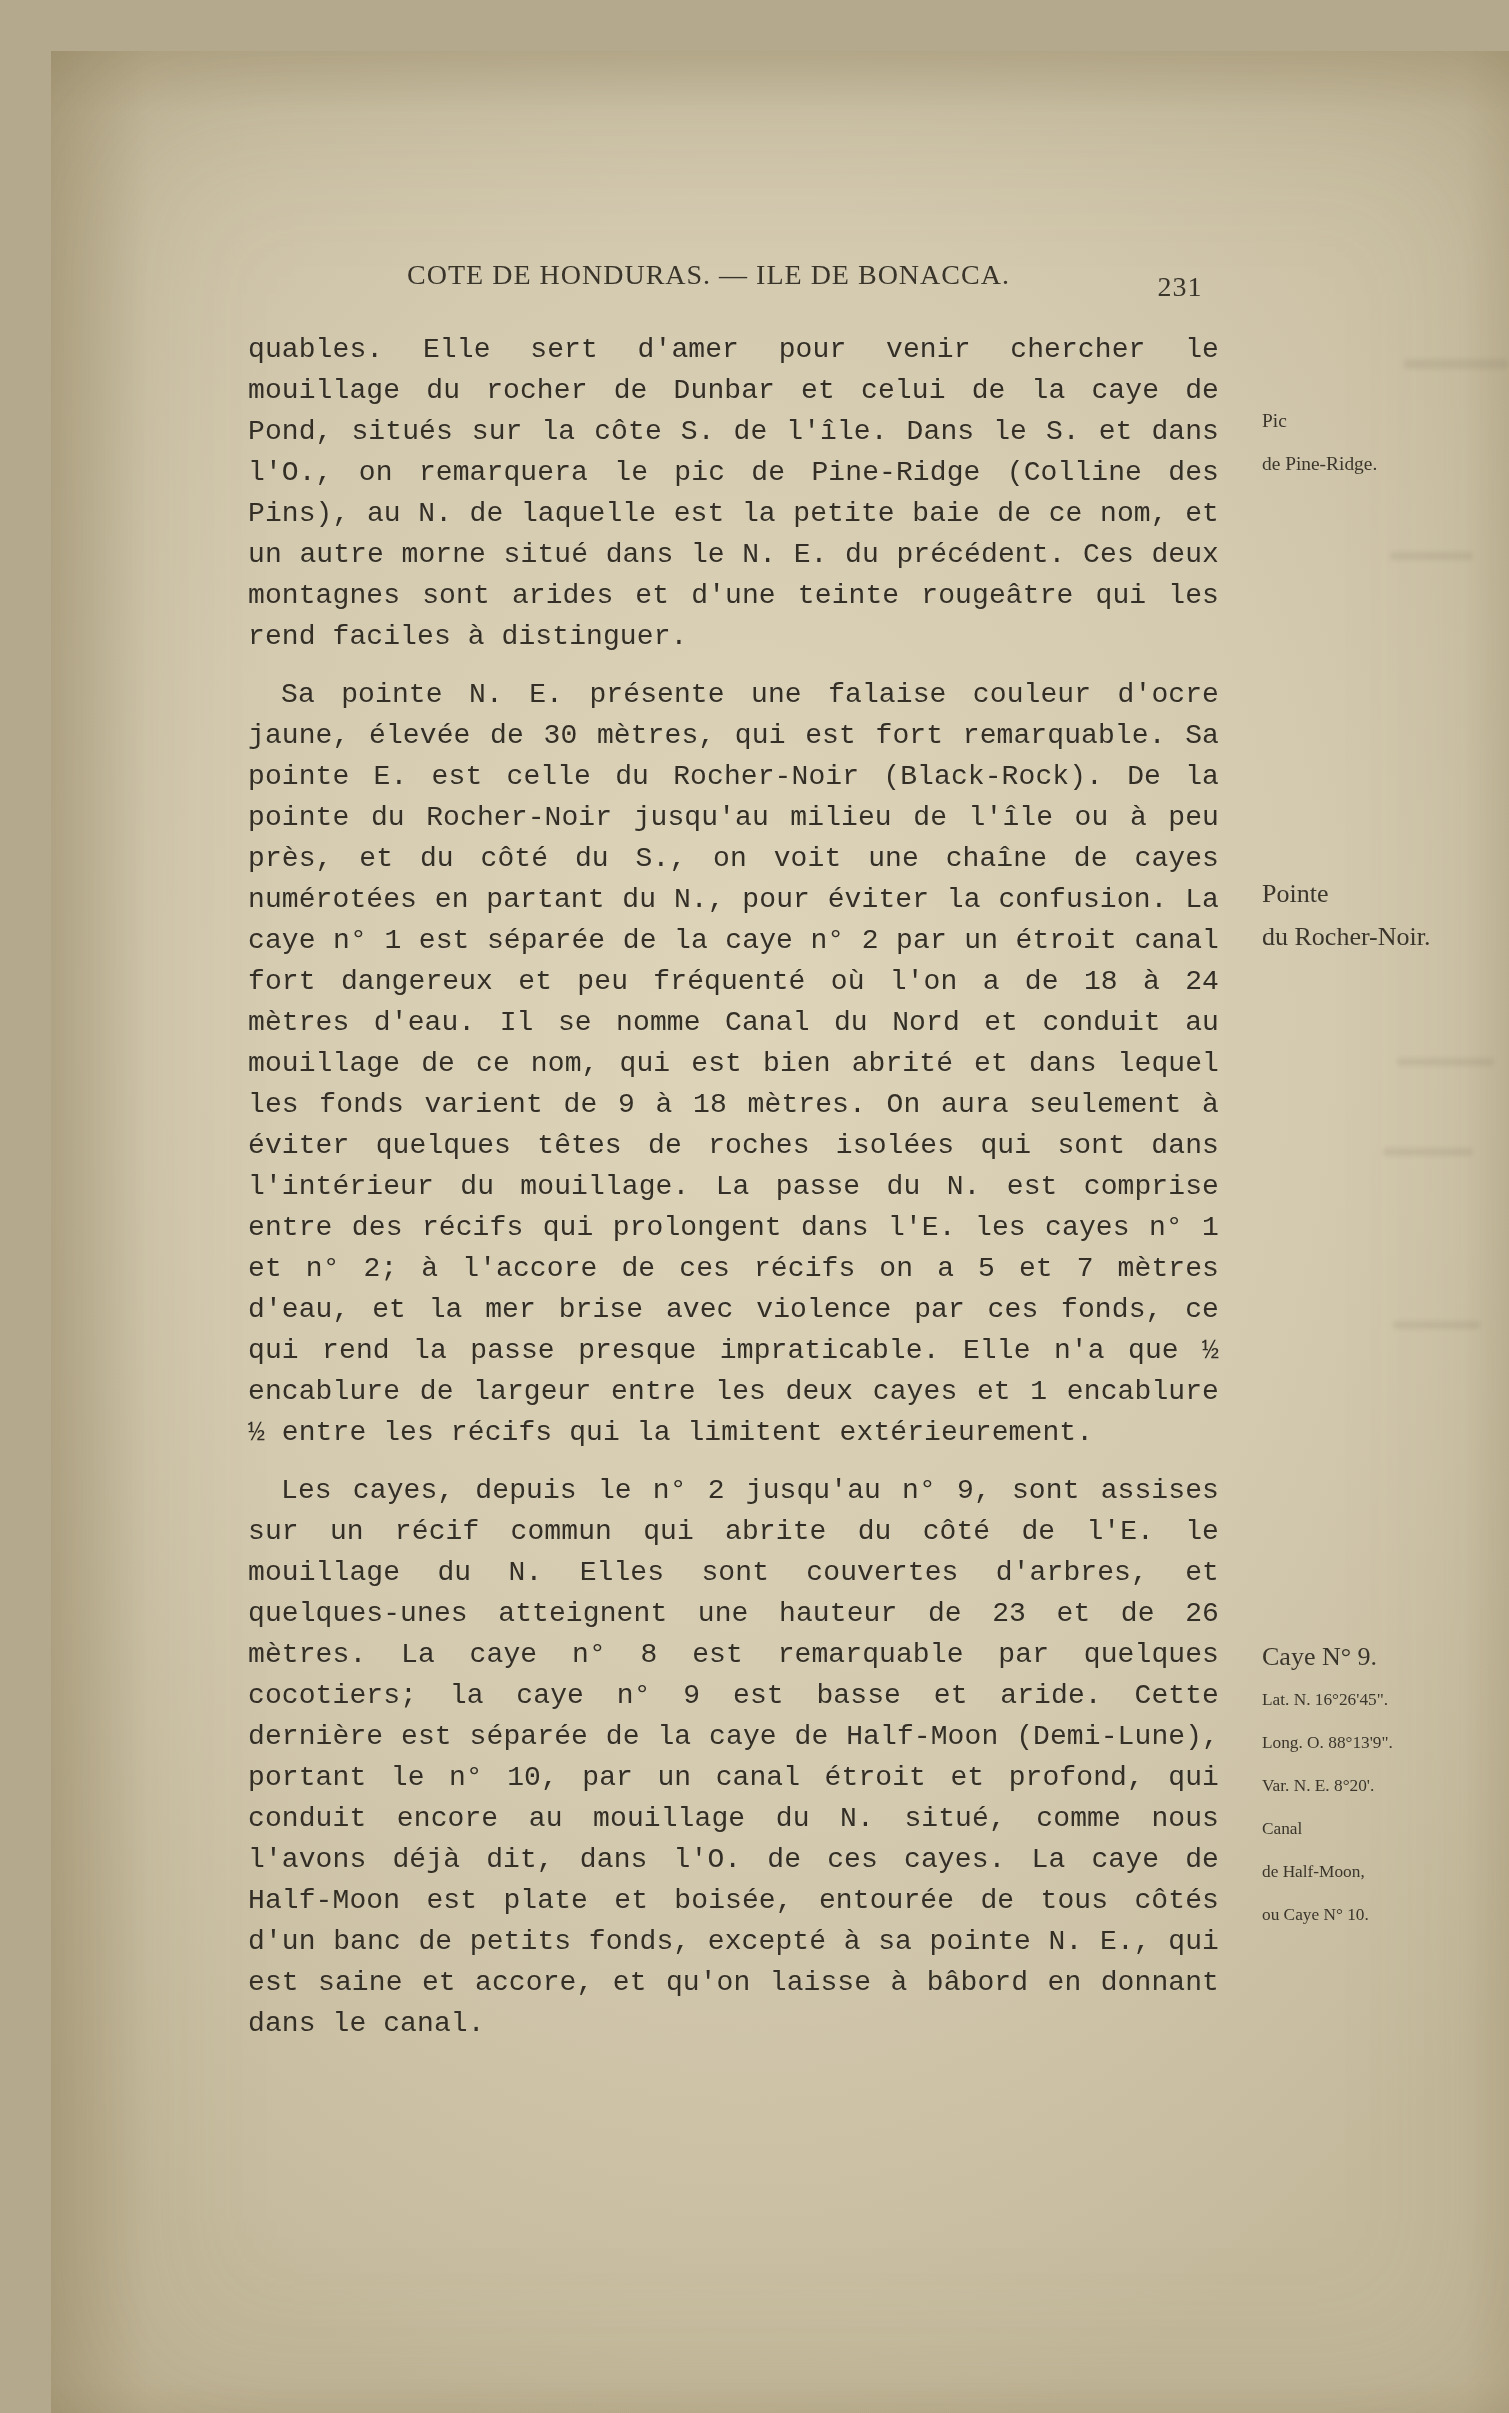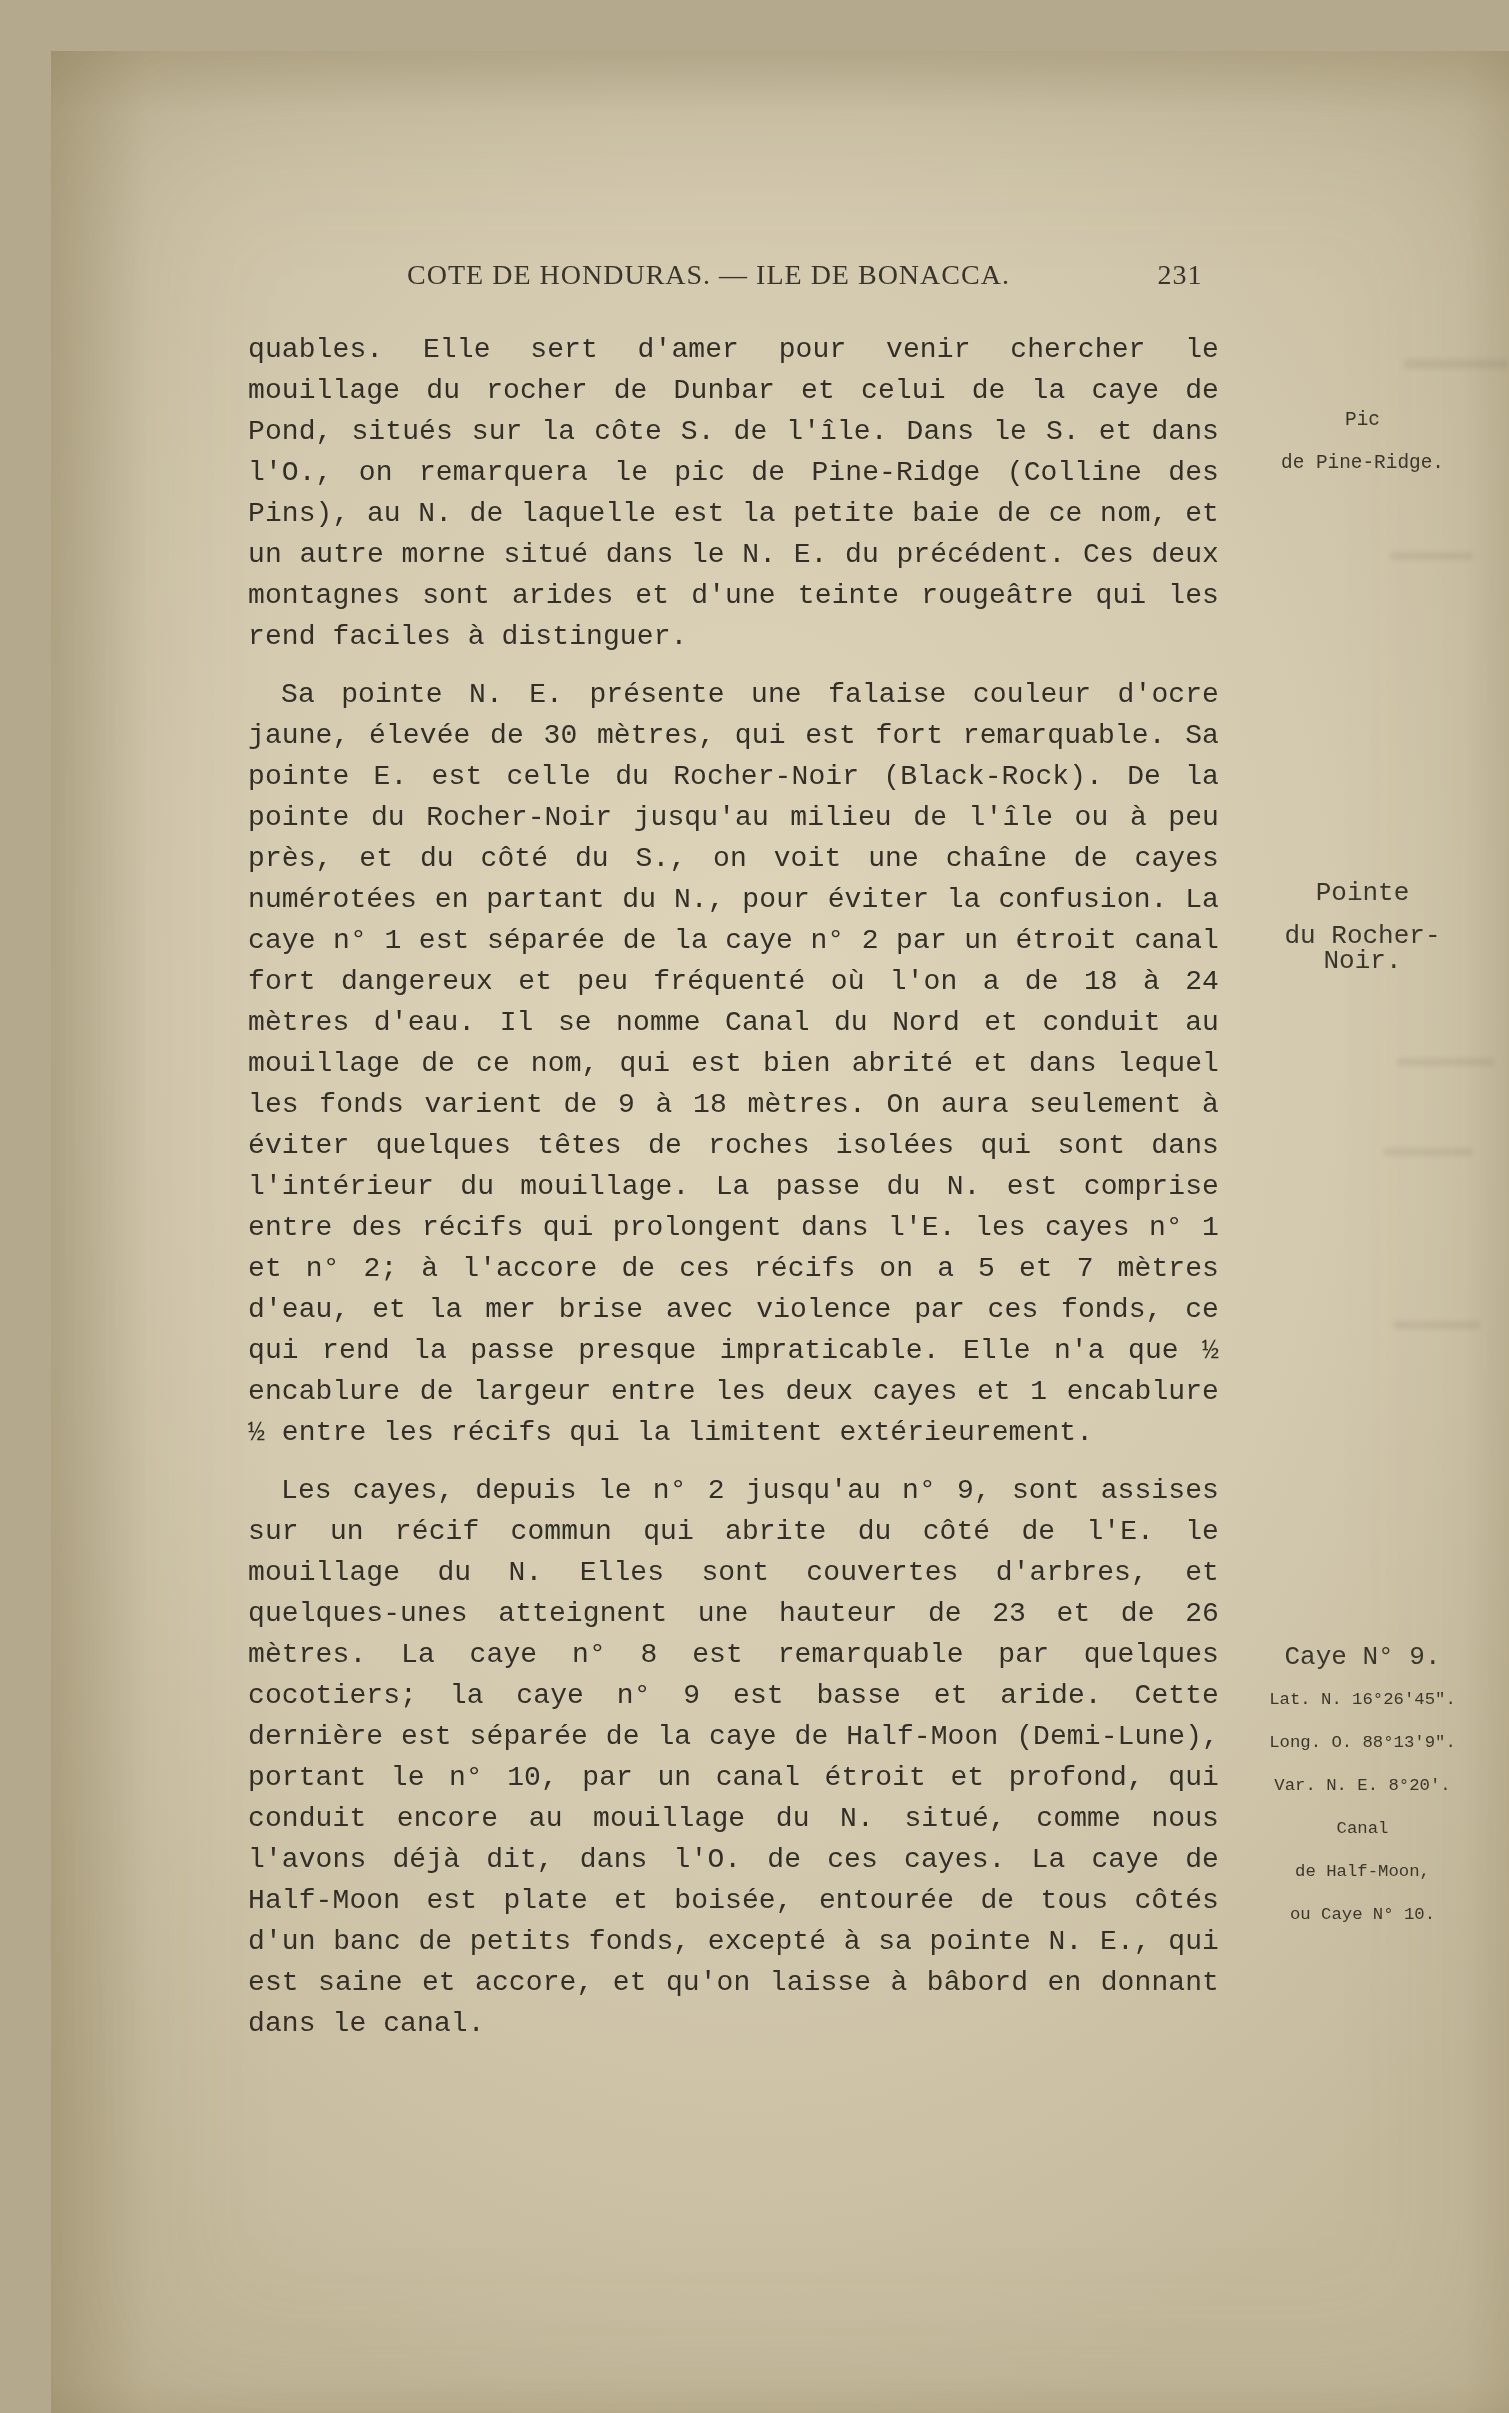--- a/index.html
+++ b/index.html
@@ -21,33 +21,32 @@
     box-shadow: inset 0 0 180px 28px rgba(110,95,60,0.25);
   }
   .page-header {
     position:absolute; left:163px; top:174px; width:1005px; height:44px;
     font-size:28px; color:#3a352b; letter-spacing:1px; white-space:nowrap;
   }
   .running-title {
     position:absolute; left:0; width:921px; text-align:center;
   }
   .page-number {
-    position:absolute; right:16.6px; top:0;
+    position:absolute; right:16.6px; top:12px;
   }
   .text-column {
     position:absolute; left:163px; top:244px; width:1005px;
     font-size:28px; line-height:41px; color:#332f27;
     text-align:justify; letter-spacing:0.1px;font-family:Liberation Mono, monospace;
   }
   .para { text-indent:33px; }
   .para.continuation { text-indent:0; }
   .margin-note {
-    position:absolute; left:1177px; width:235px; text-align:center;
+    position:absolute; left:1177px; width:235px; text-align:left;
     color:#3b362c;
-    font-family:Liberation Mono, monospace;
   }
   .note-pic    { top:323px;  font-size:19.4px; line-height:25.6px; }
   .note-pointe { top:796px; font-size:26px; line-height:25.6px; }
   .note-cayes  { top:1559px; font-size:17.3px; line-height:26px; }
   .note-cayes .note-line-title { font-size:26px; }
   .bleed-mark {
     position:absolute; background:rgba(105,95,70,0.12);
     filter:blur(2.1px); border-radius:4.2px;
   }
   .ink-smudge {

